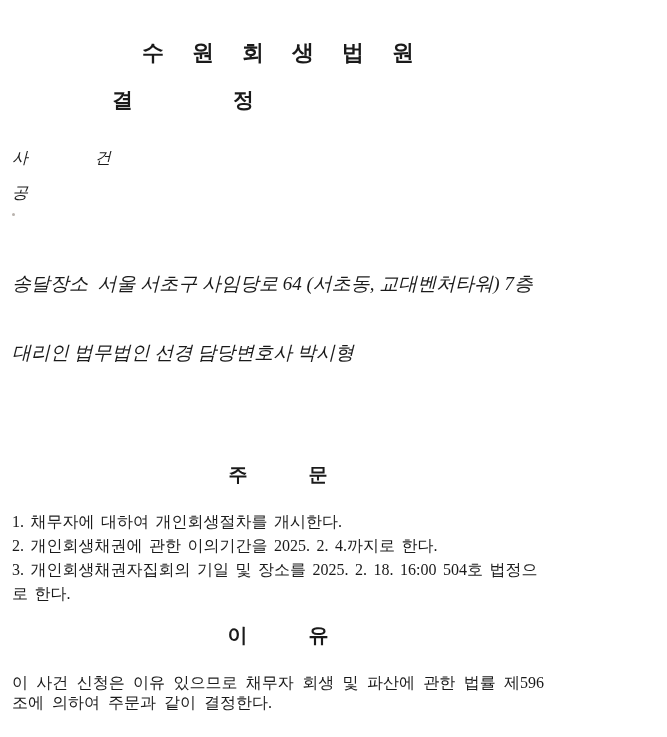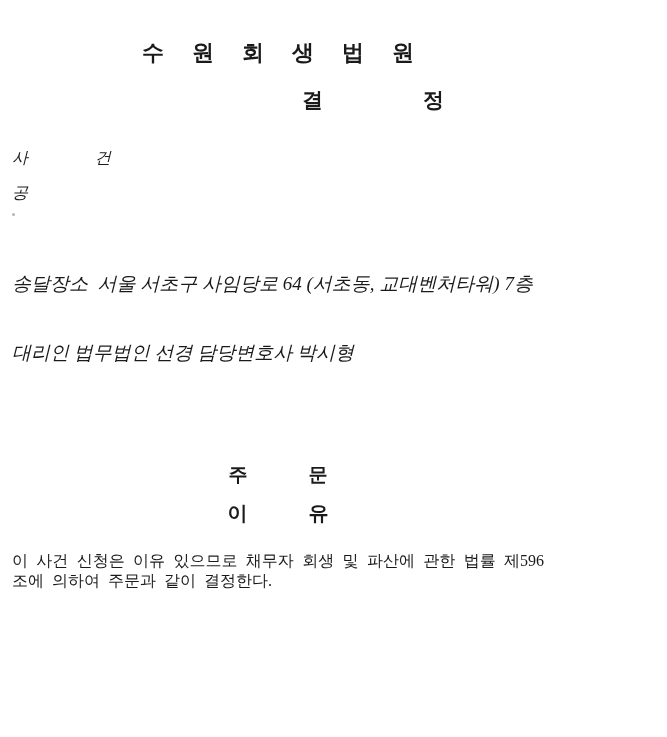--- a/index.html
+++ b/index.html
@@ -32,21 +32,21 @@
     white-space: nowrap;
   }
   .decision-title {
     margin: 25px 0 0 0;
     font-family: "Liberation Sans", sans-serif;
     font-weight: bold;
     font-size: 21px;
     line-height: 1;
     letter-spacing: 100px;
     text-indent: 100px;
-    text-align: right;
+    text-align: left;
     white-space: nowrap;
   }
   .section-heading {
     margin: 4px;
     font-family: Liberation Sans, sans-serif;
     font-weight: bold;
     font-size: 19px;
     line-height: 1;
     letter-spacing: 61px;
     text-indent: 61px;
@@ -130,18 +130,23 @@
           <div>송달장소  서울 서초구 사임당로 64 (서초동, 교대벤처타워) 7층</div>
           <div>대리인 법무법인 선경 담당변호사 박시형</div>
         </div>
       </div>
     </div>
 
   </div>
 
   <h3 class="section-heading order-heading">주문</h3>
 
+  <div class="order-items">
+    <div>1. 채무자에 대하여 개인회생절차를 개시한다.</div>
+    <div>2. 개인회생채권에 관한 이의기간을 2025. 2. 4.까지로 한다.</div>
+    <div>3. 개인회생채권자집회의 기일 및 장소를 2025. 2. 18. 16:00 504호 법정으로 한다.</div>
+  </div>
 
   <h3 class="section-heading reason-heading">이유</h3>
 
   <div class="reason-text">이 사건 신청은 이유 있으므로 채무자 회생 및 파산에 관한 법률 제596조에 의하여 주문과 같이 결정한다.</div>
 
 </div>
 
 </body></html>

